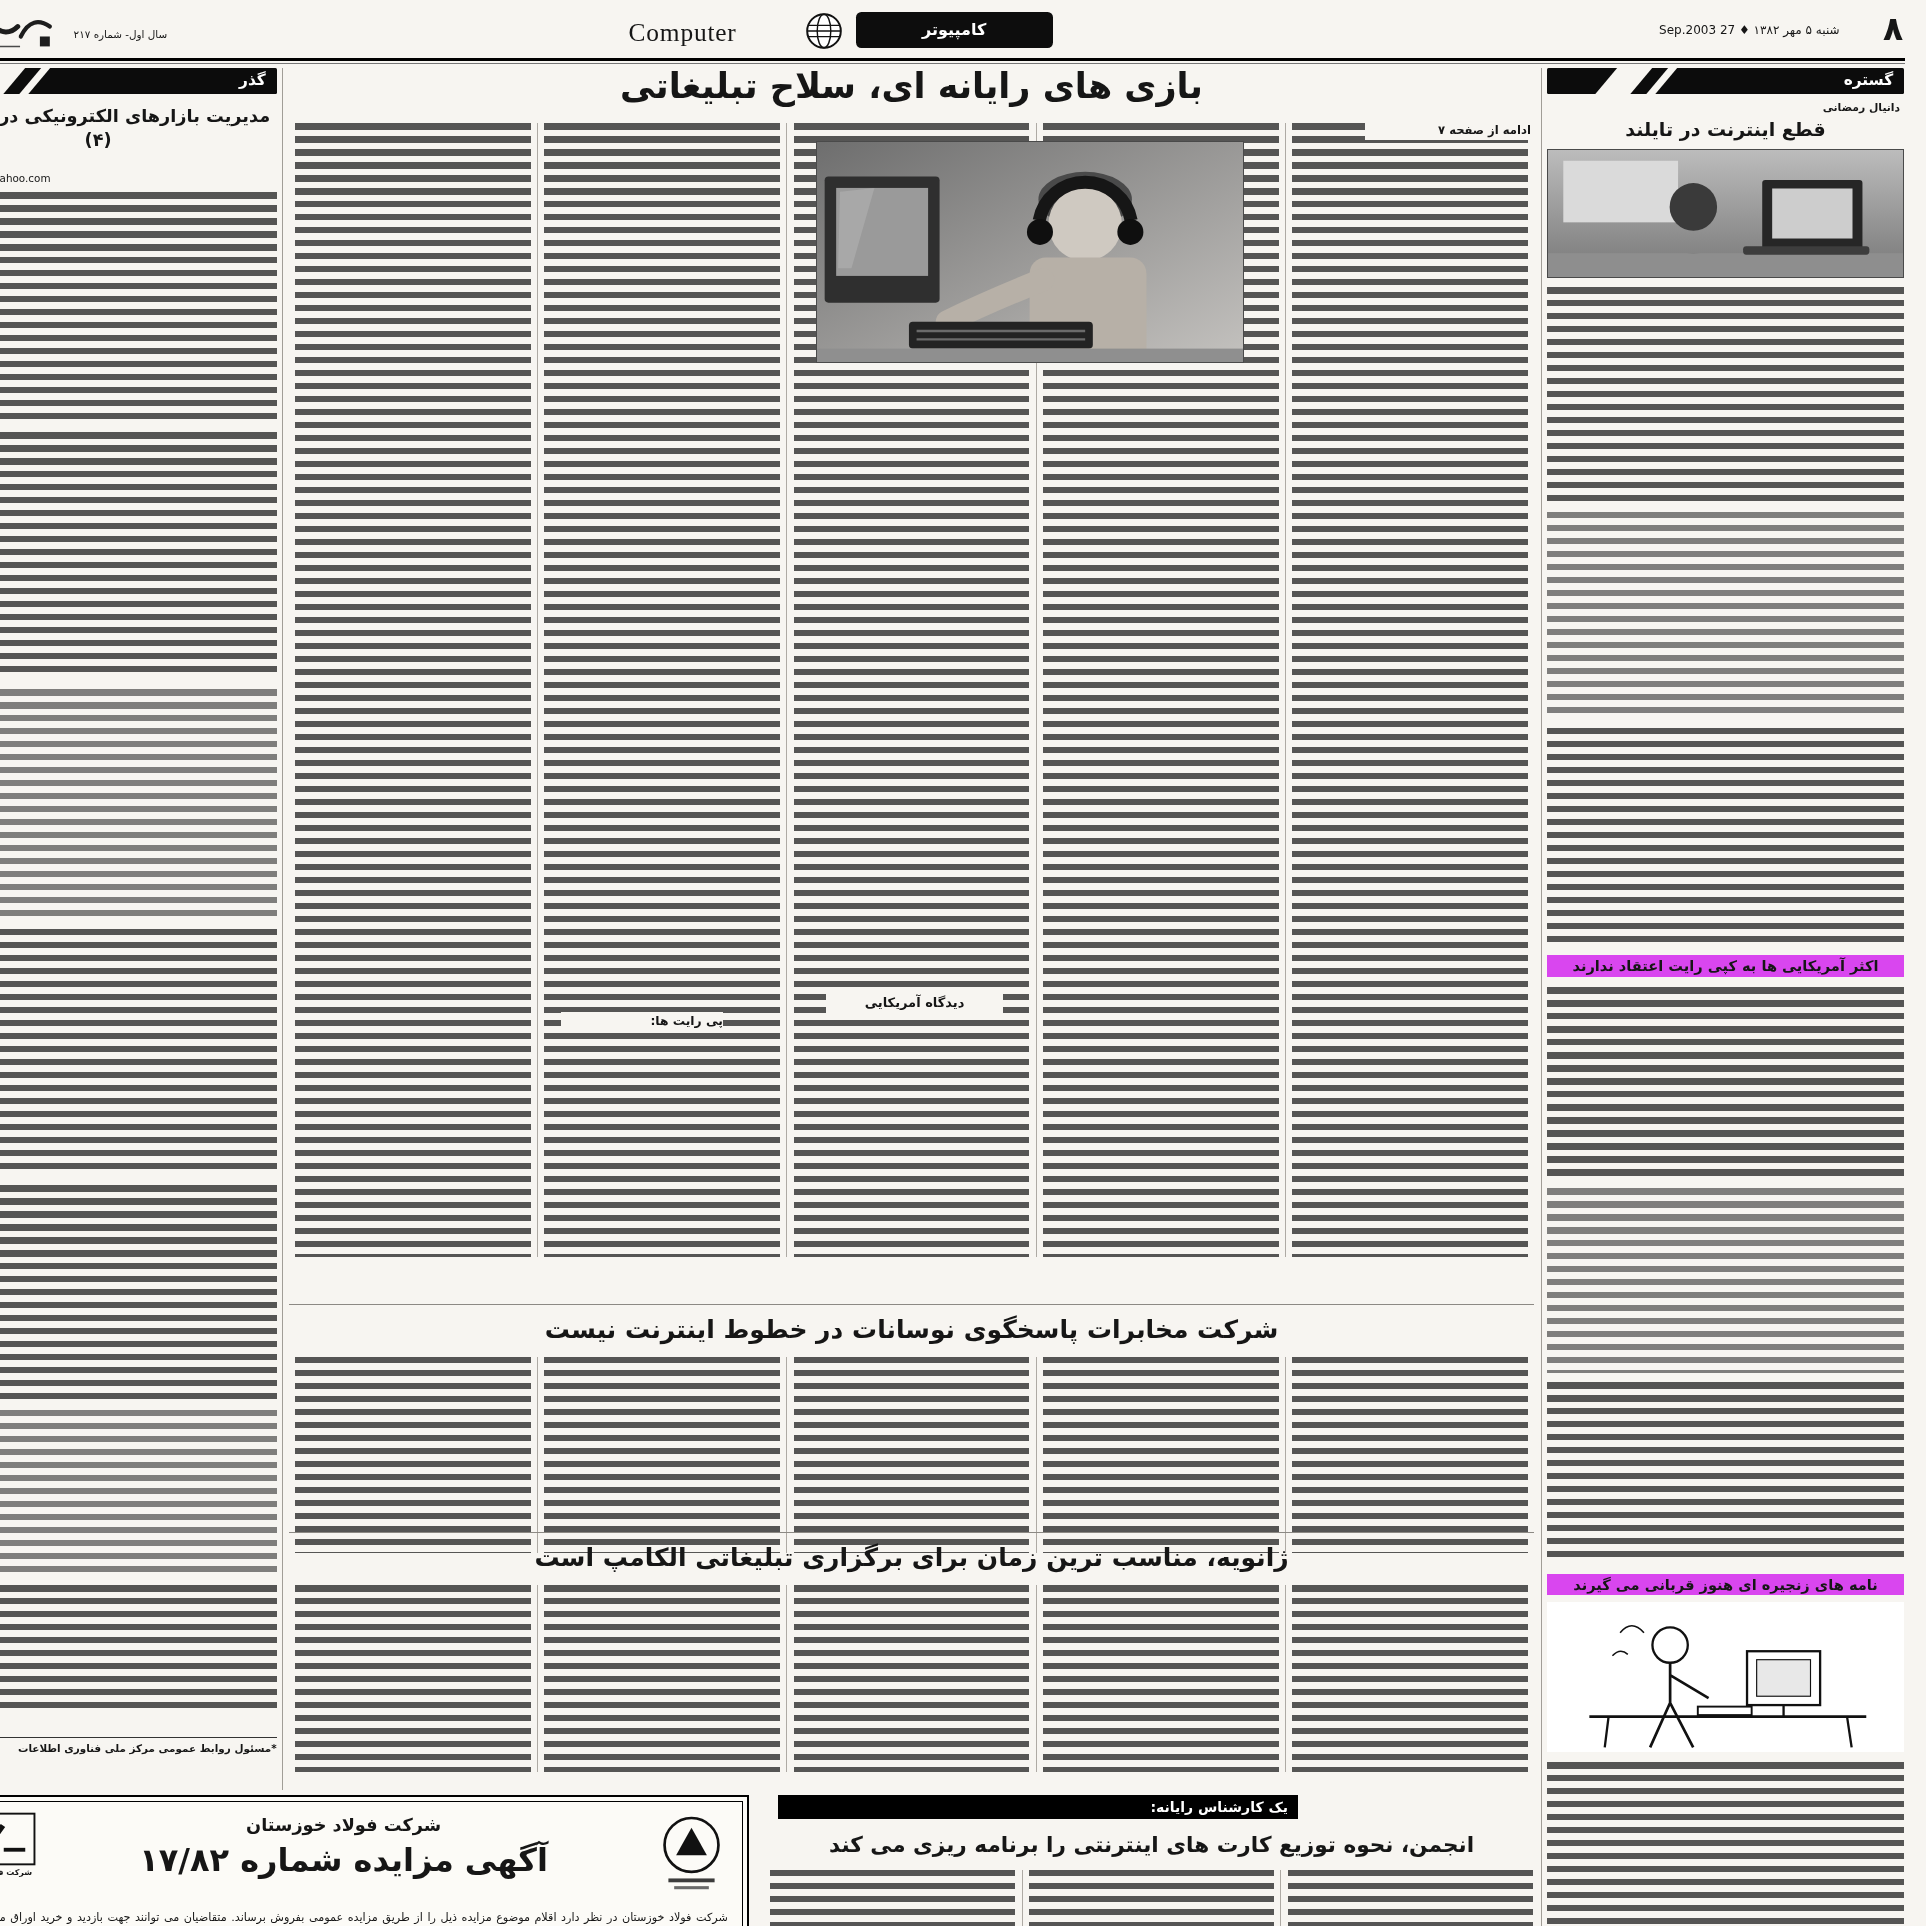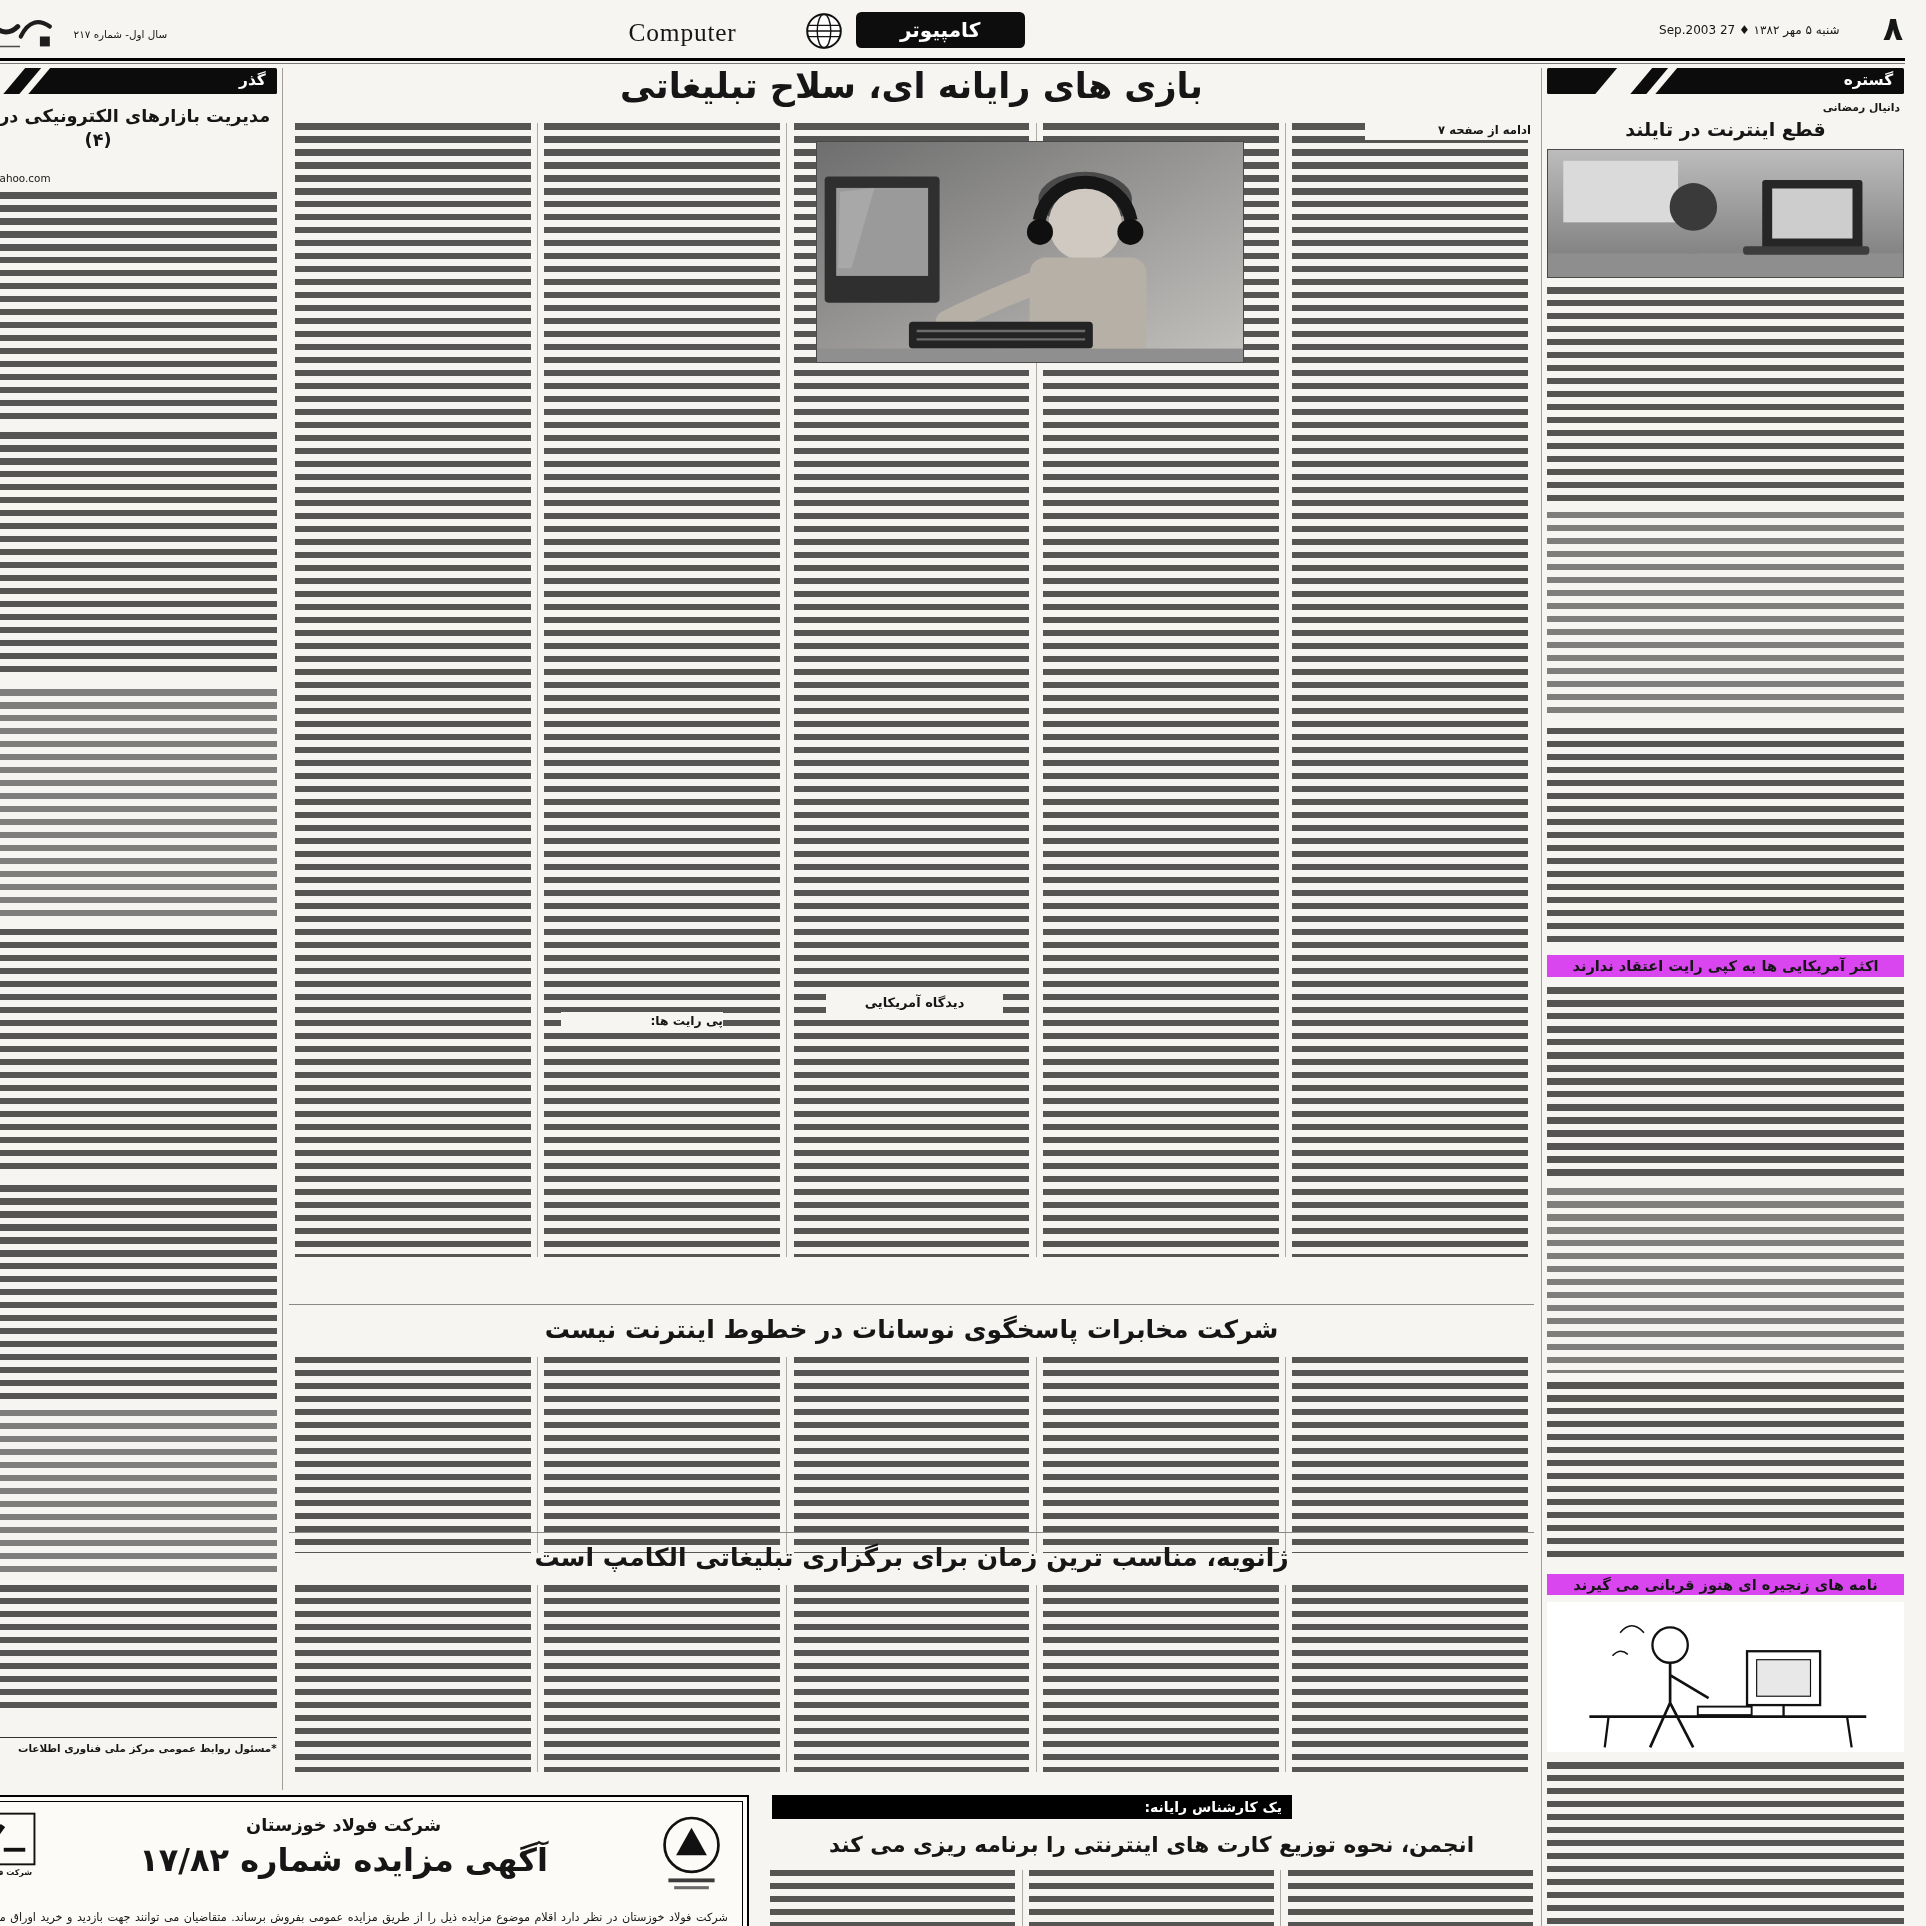--- a/index.html
+++ b/index.html
@@ -40,21 +40,21 @@
 </head>
 <body>
 
 <div class="stage">
 <div class="page" dir="rtl">
 
   <header class="abs" style="left:21.6px;top:9.2px;width:1985px;height:49px">
     <div class="abs" style="right:1.5px;top:0;font-size:33px;font-weight:bold">۸</div>
     <div class="abs" style="right:65px;top:14px;font-size:12px">شنبه ۵ مهر ۱۳۸۲ ♦ 27 Sep.2003</div>
 
-    <div class="abs" style="left:936px;top:3.1px;width:169px;height:36px;background:#0d0d0d;color:#fff;font-size:20px;font-weight:bold;line-height:36px;text-align:center;border-radius:5.4px">کامپیوتر</div>
+    <div class="abs" style="left:936px;top:3.1px;width:197px;height:36px;background:#0d0d0d;color:#fff;font-size:16px;font-weight:bold;line-height:36px;text-align:center;border-radius:5.4px">کامپیوتر</div>
 
     <span class="abs" style="left:884px;top:2.3px;width:40px;height:40px">
       <svg width="40" height="40" viewBox="0 0 100 100">
         <circle cx="50" cy="50" r="42" fill="#fff" stroke="#111" stroke-width="5"></circle>
         <ellipse cx="50" cy="50" rx="17" ry="42" fill="none" stroke="#111" stroke-width="3.5"></ellipse>
         <path d="M10 36 H90 M8 50 H92 M10 64 H90" stroke="#111" stroke-width="3.5" fill="none"></path>
       </svg>
     </span>
 
     <div class="abs" style="left:655px;top:9.2px;width:216px;font-size:25.4px;text-align:center;font-family:'Liberation Serif',serif;letter-spacing:0.8px">Computer</div>
@@ -162,21 +162,21 @@
       <div>
             <div class="tx" style="height:100%"></div>
           </div>
       <div>
             <div class="tx" style="height:100%"></div>
           </div>
     </div>
   </section>
 
   <section class="abs" style="left:866px;top:1795px;width:775px;height:1019px">
-    <div style="width:520px;height:24px;background:#000;color:#fff;font-size:14px;font-weight:bold;line-height:24px;text-align:right;padding-left:7.7px;padding-right:10px;margin-left:8px;margin-right:auto">یک کارشناس رایانه:</div>
+    <div style="width:520px;height:24px;background:#000;color:#fff;font-size:14px;font-weight:bold;line-height:24px;text-align:right;padding-left:7.7px;padding-right:10px;margin-left:14px;margin-right:auto">یک کارشناس رایانه:</div>
     <div class="h3" style="margin-top:11.6px">انجمن، نحوه توزیع کارت های اینترنتی را برنامه ریزی می کند</div>
     <div class="cols" style="margin-top:11.6px;height:932px">
       <div>
             <div class="tx" style="height:100%"></div>
           </div>
       <div>
             <div class="tx" style="height:100%"></div>
           </div>
       <div>
             <div class="tx" style="height:100%"></div>

